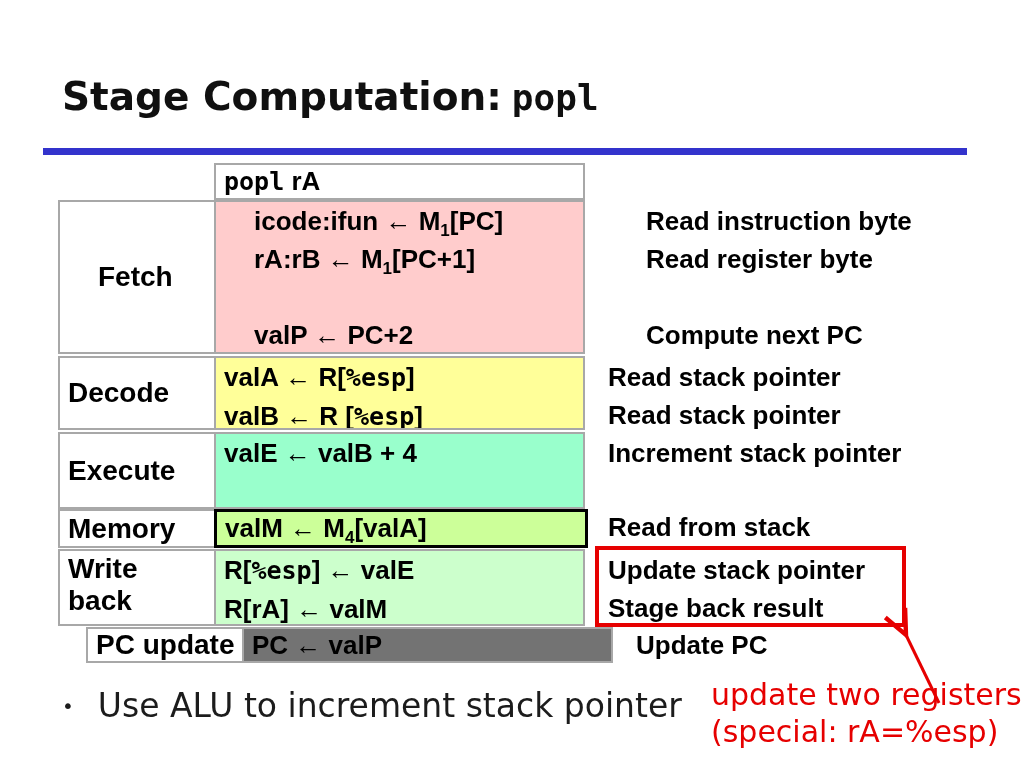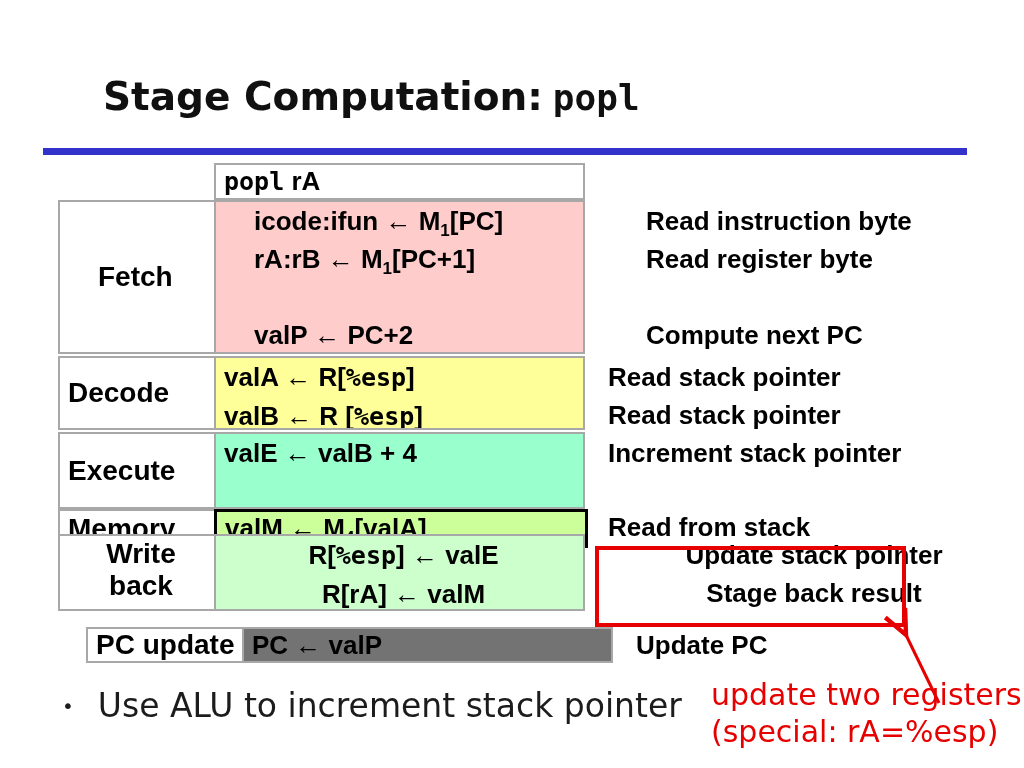--- a/index.html
+++ b/index.html
@@ -1,21 +1,21 @@
 <!DOCTYPE html>
 <html><head>
 <meta charset="utf-8">
 <style>
   html,body{margin:0;padding:0;background:#ffffff;width:1024px;height:768px;overflow:hidden;}
   #stage-area{position:relative;width:1024px;height:768px;background:#ffffff;
     font-family:"Liberation Sans",sans-serif;}
 
   
   .title{position:absolute;left:62px;top:74px;font-family:"DejaVu Sans",sans-serif;
-    font-weight:bold;font-size:39px;color:#101010;white-space:nowrap;margin-left:41px;}
+    font-weight:bold;font-size:39px;color:#101010;white-space:nowrap;}
   .title-code{font-family:"DejaVu Sans Mono","Liberation Mono",monospace;
     font-size:36px;margin-left:10px;}
 
   
   .rule{position:absolute;left:43px;top:148px;width:924px;height:7px;background:#3333CC;}
 
   
   .cell{position:absolute;box-sizing:border-box;border:2px solid #A8A8A8;background:#fff;}
   .stage-cell{left:58px;width:158px;display:flex;flex-direction:column;justify-content:center;
     padding-left:8px;font-weight:bold;font-size:28px;color:#000;}
@@ -27,21 +27,21 @@
     padding-top:2px;}
   .line{line-height:38px;white-space:nowrap;}
   .row-memory .line{line-height:32px;}
   .row-pcupdate .line{line-height:32px;}
 
   
   .row-fetch{top:200px;height:154px;padding-left:38px;}
   .row-decode{top:356px;height:74px;}
   .row-execute{top:432px;height:77px;}
   .row-memory{top:509px;height:39px;}
-  .row-writeback{top:534px;height:77px;text-align:center;}
+  .row-writeback{top:549px;height:77px;}
   .row-pcupdate{top:627px;height:36px;margin-left:28px;}
 
   #header-cell{position:absolute;left:214px;top:163px;width:371px;height:37px;
     box-sizing:border-box;border:2px solid #A8A8A8;background:#fff;
     font-weight:bold;font-size:26px;line-height:32px;padding-left:8px;white-space:nowrap;}
 
   .mono{font-family:"DejaVu Sans Mono","Liberation Mono",monospace;font-size:25px;}
   sub{font-size:17px;line-height:0;}
 
   

